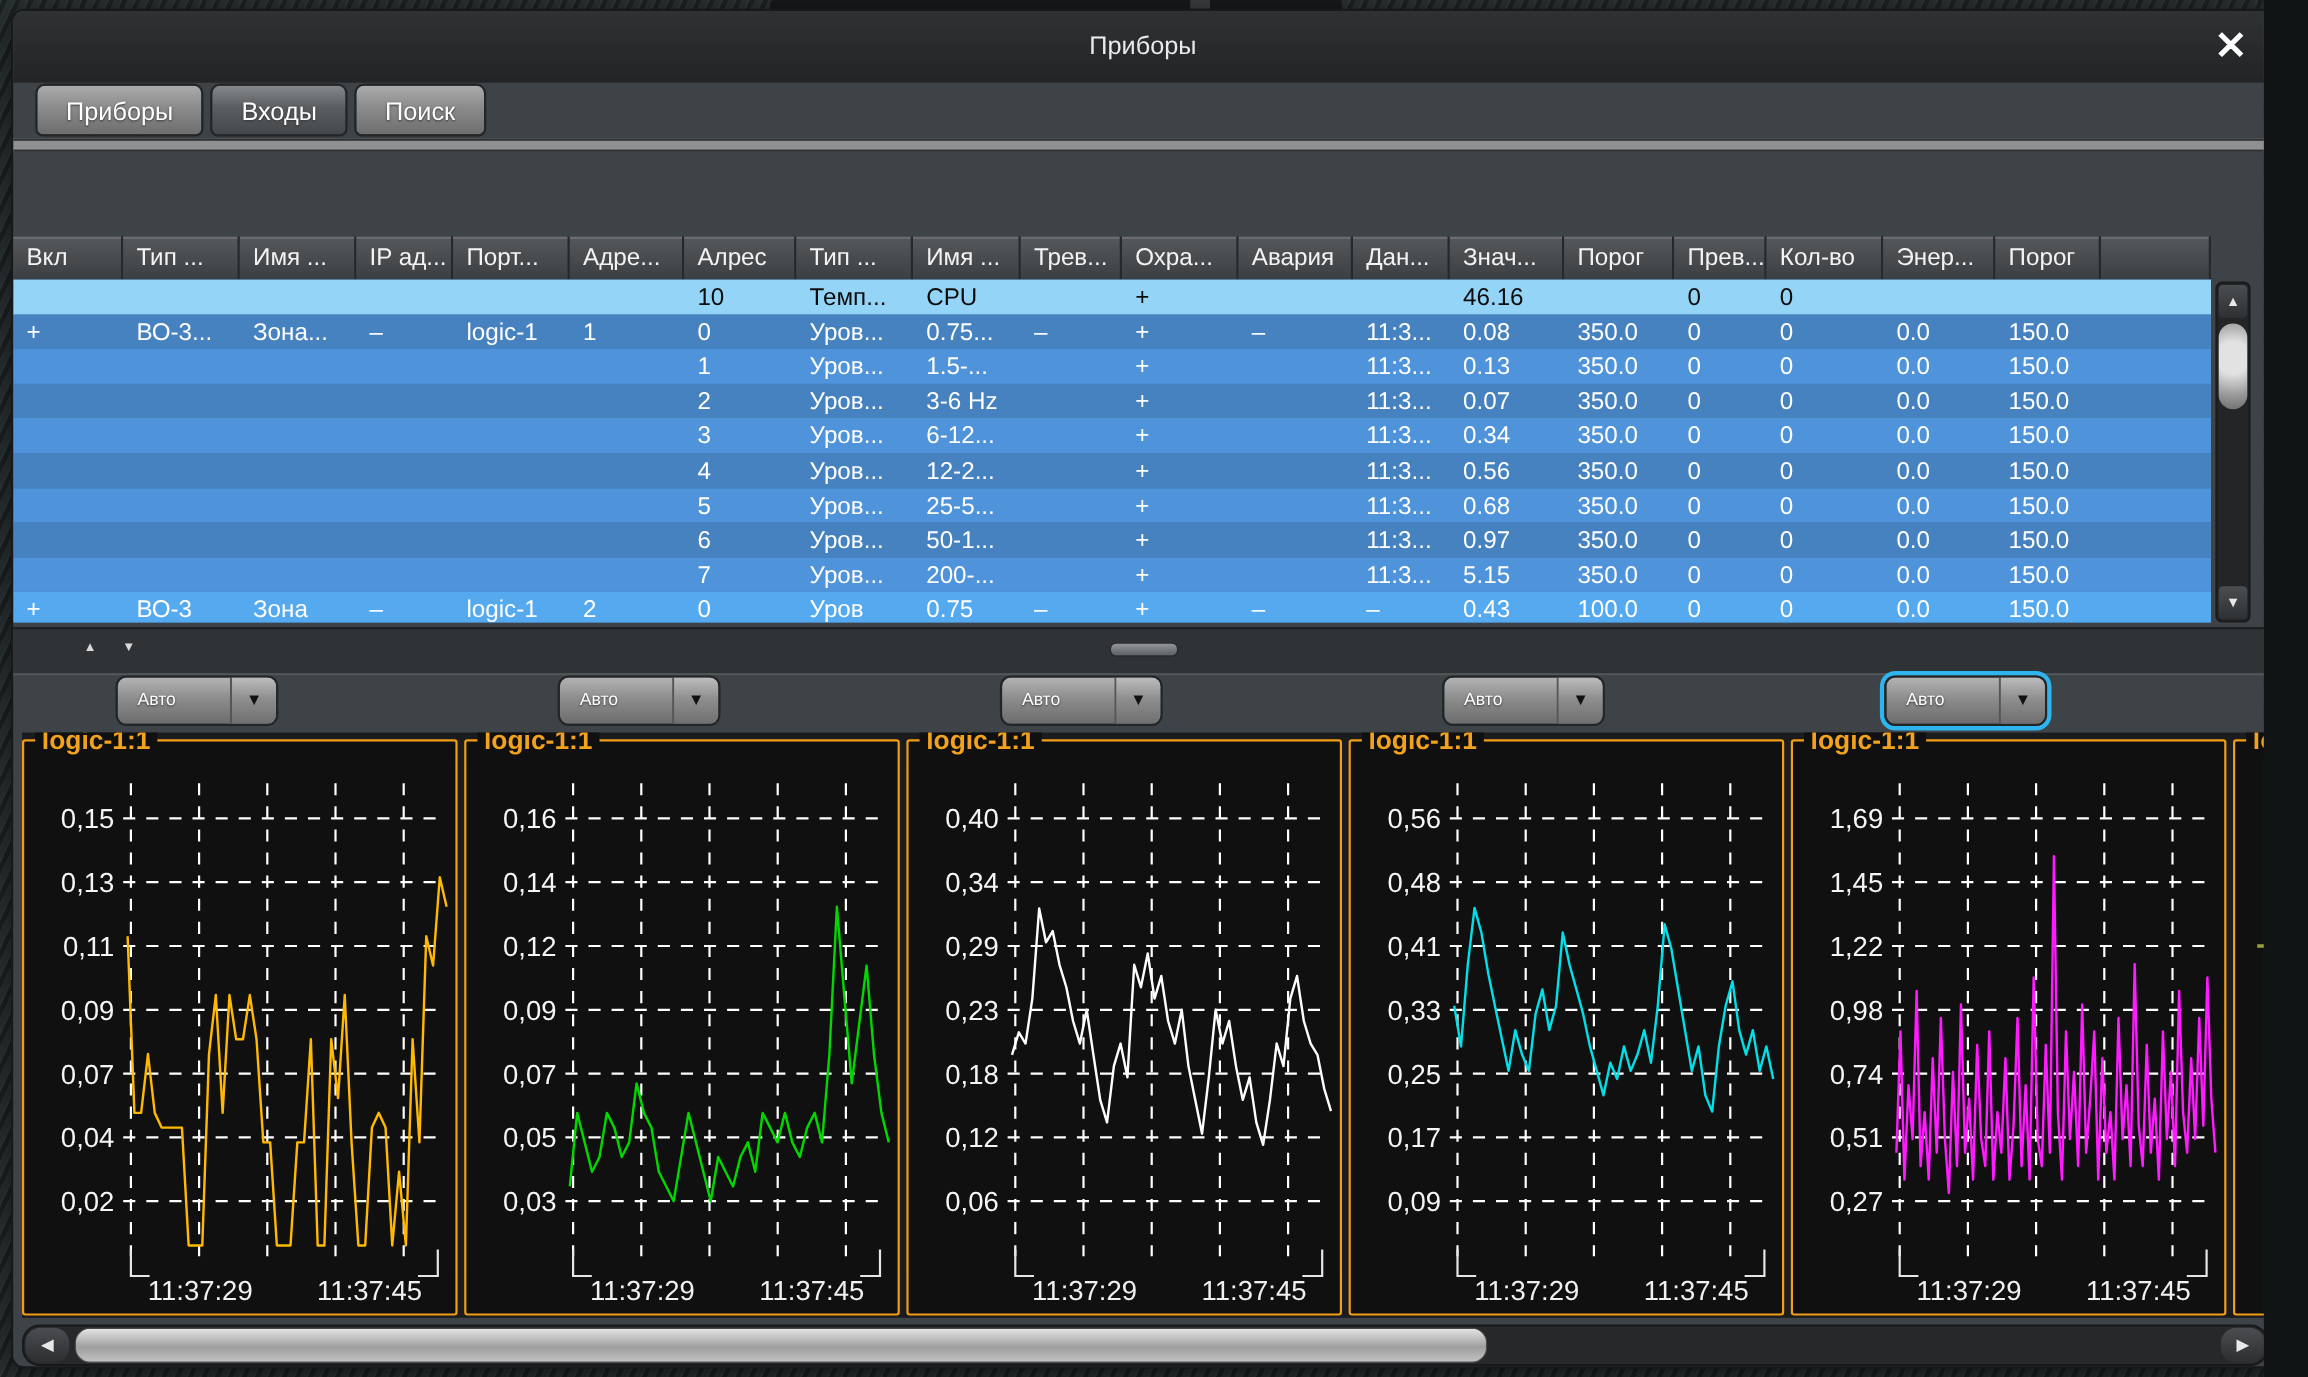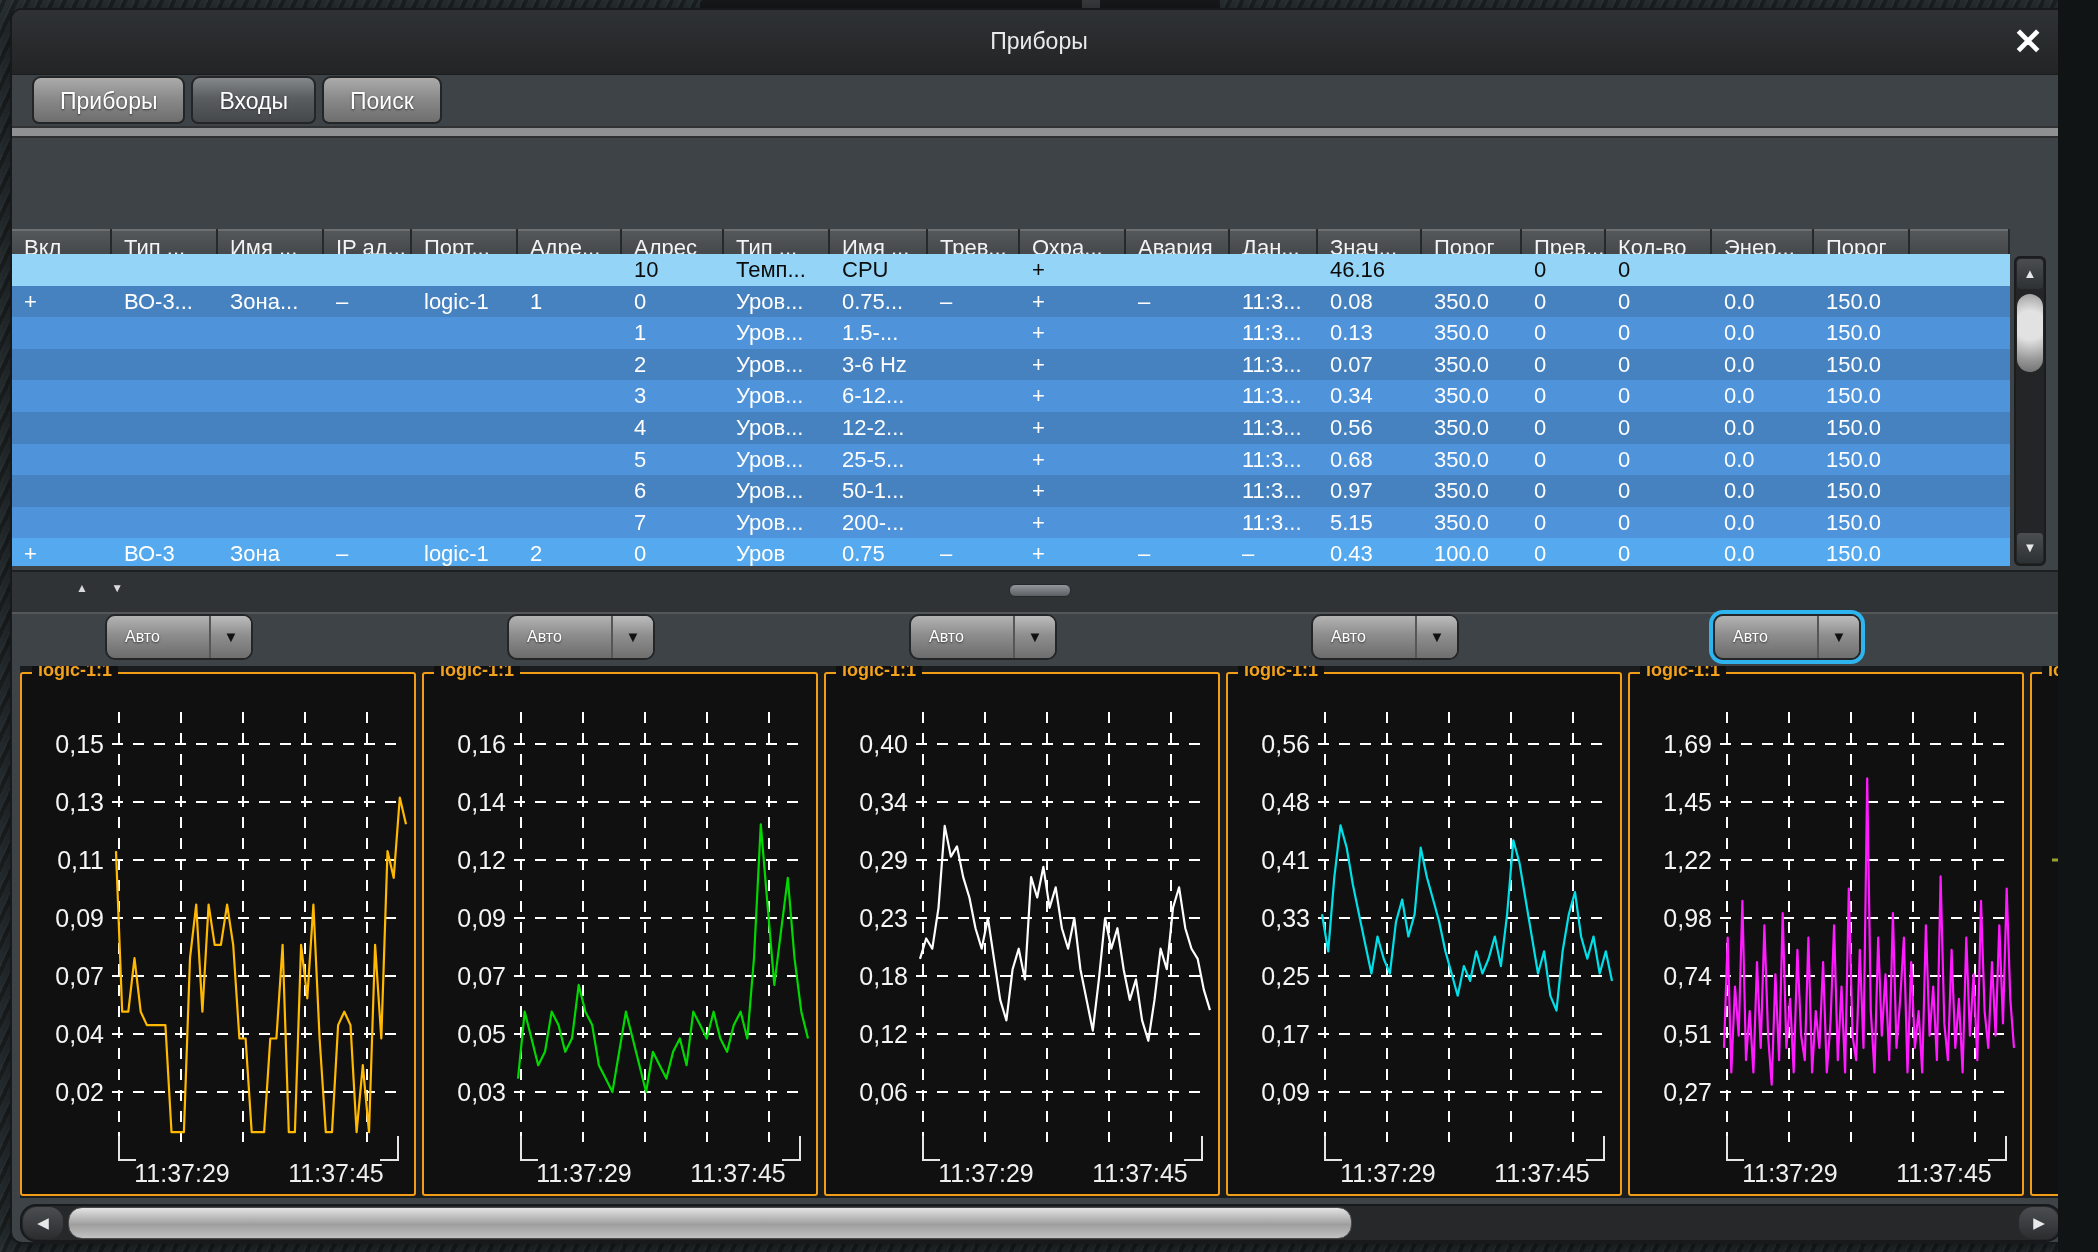--- a/index.html
+++ b/index.html
@@ -33,21 +33,21 @@
     border-radius:3px;box-shadow:inset 0 3px 6px rgba(0,0,0,0.45);color:#fff;font-size:20px;padding:0 8px;}
   .toolbar-buttons{display:flex;margin-left:26px;gap:27px;}
   .tbtn{height:46px;padding:0 24px;border:2px solid #1d1f20;border-radius:9px;color:#fff;font-size:23px;
     font-family:"Liberation Sans",sans-serif;text-shadow:0 1px 2px rgba(0,0,0,0.55);
     background:linear-gradient(#5b5f63,#3b3e41);box-shadow:0 2px 3px rgba(0,0,0,0.4);}
   .tbtn.red{background:linear-gradient(#f32020,#c60a0a);}
   .tbtn.green{background:linear-gradient(#5fc24f,#3da32f);}
   .tbtn.blue{background:linear-gradient(#5e8ed6,#3c6cb4);}
 
   .grid19{display:grid;grid-template-columns:100px 106px 106px 88px 106px 104px 102px 106px 98px 92px 106px 104px 88px 104px 100px 84px 106px 102px 96px 1fr;}
-  .thead{position:absolute;left:0;top:219px;width:1998px;height:39px;}
+  .thead{position:absolute;left:0;top:205px;width:1998px;height:39px;}
   .th{background:linear-gradient(#56595c,#3c3f42);border-right:2px solid #26282a;box-shadow:inset 0 2px 0 #6d7073;
     color:#f3f3f3;font-size:22px;line-height:37px;padding-left:12px;white-space:nowrap;overflow:hidden;box-sizing:border-box;}
   .tbody{position:absolute;left:0;top:244px;width:1998px;height:312px;overflow:hidden;background:#3a6ea5;}
   .tr{height:31.6px;color:#ffffff;}
   .tr:nth-child(even){background:#4782c0;}
   .tr:nth-child(odd){background:#4f93da;}
   .tr.selected{background:#93d4f7;color:#0c0c0c;}
   .tr.bright{background:#55a9ee;}
   .td{font-size:22px;line-height:31.6px;padding-left:12px;white-space:nowrap;overflow:hidden;box-sizing:border-box;}
 
@@ -66,21 +66,21 @@
 
   .combo{position:absolute;top:604px;width:148px;height:46px;border:2px solid #232526;border-radius:10px;
     background:linear-gradient(#b3b3b3,#8d8d8d 45%,#6c6c6c);box-sizing:border-box;display:flex;}
   .combo.focused{box-shadow:0 0 0 4px #2eb4ef;}
   .combo-label{flex:1;color:#fff;font-size:16px;line-height:42px;padding-left:18px;text-shadow:0 1px 2px #333;}
   .combo-arrow{width:40px;border-left:2px solid #55565a;color:#111;font-size:15px;line-height:42px;text-align:center;
     background:linear-gradient(#bcbcbc,#8f8f8f 45%,#6f6f6f);border-radius:0 8px 8px 0;}
 
   .charts{position:absolute;left:8px;top:656px;width:2042px;height:532px;display:flex;gap:6px;overflow:hidden;background:#1a1c1d;}
   .chart{position:relative;flex:none;width:396px;height:524px;background:#101010;border:2px solid #f29d18;border-radius:3px;box-sizing:border-box;margin-top:6px;}
-  .chart-title{position:absolute;top:-14px;left:10px;background:#101010;padding:0 6px;color:#f2a21c;font-size:18px;font-weight:bold;text-align:right;}
+  .chart-title{position:absolute;top:-14px;left:10px;background:#101010;padding:0 6px;color:#f2a21c;font-size:24px;font-weight:bold;text-align:right;}
   .chart svg{position:absolute;left:0;top:0;}
 
   .hscroll{position:absolute;left:8px;top:1194px;width:2042px;height:38px;background:#26282a;border:2px solid #17191a;border-radius:16px;box-sizing:border-box;}
   .hs-btn{position:absolute;top:1px;width:40px;height:32px;background:linear-gradient(#4b4e51,#2b2d2f);
     color:#e9e9e9;font-size:15px;text-align:center;line-height:32px;border-radius:14px;}
   .hs-left{left:1px;} .hs-right{right:1px;}
   .hs-thumb{position:absolute;left:46px;top:1px;width:1284px;height:32px;border-radius:14px;
     background:linear-gradient(#e4e4e4,#9e9e9e 55%,#c2c2c2);border:1px solid #4a4a4a;box-sizing:border-box;}
 </style>
 </head>

